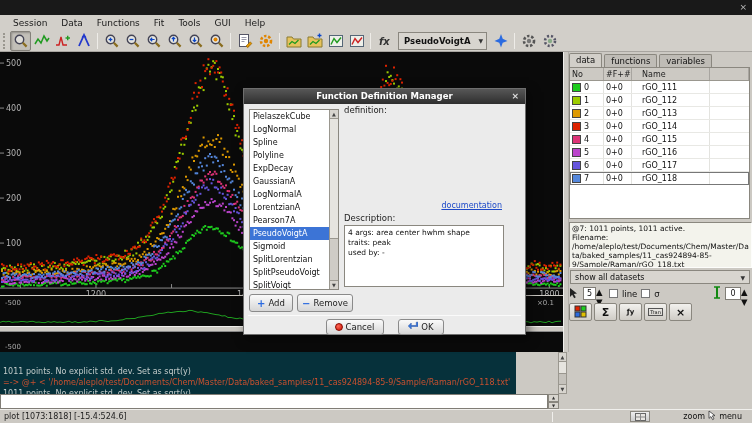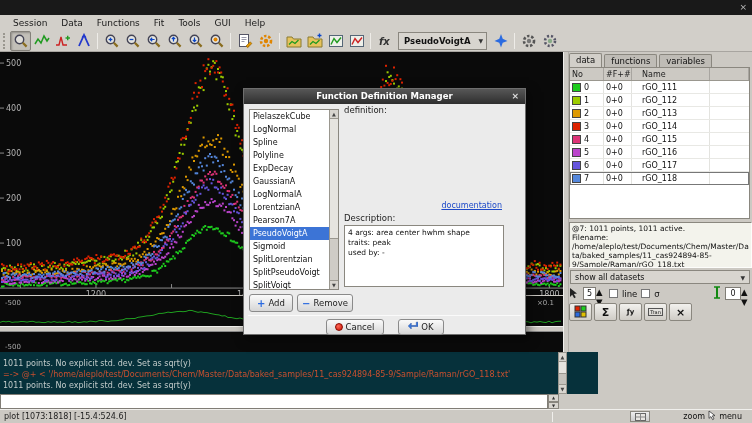--- a/index.html
+++ b/index.html
@@ -30,21 +30,21 @@
 
 
 #main-plot-wrap, #aux1, #aux2 { background:#0a0a0a; }
 #main-plot-wrap { left:0; top:52px; width:563px; height:243px; }
 #aux1 { left:0; top:296px; width:563px; height:30px; }
 #aux-splitter { left:0; top:326px; width:563px; height:6px; background:#ccc9c3; border-top:1px solid #f0efec; border-bottom:1px solid #8a8a8a; }
 #aux2 { left:0; top:332px; width:563px; height:20px; }
 #sidebar-splitter { left:563px; top:52px; width:6px; height:300px; background:#ccc9c3; border-left:1px solid #f0efec; border-right:1px solid #b1aea8; }
 
 
-#console { left:0; top:352px; width:598px; height:42px; background:#06313b; padding:6px 3px; overflow:hidden; }
+#console { left:0; top:352px; width:516px; height:42px; background:#06313b; padding:14px 3px; overflow:hidden; }
 .cline { font-size:8px; line-height:11px; white-space:nowrap; }
 .cline.info { color:#c2cbca; }
 .cline.command { color:#c8502f; }
 #console-scrollbar { left:558px; top:352px; width:9px; height:42px; background:#c5c2bc; border:1px solid #9a978f; }
 .sb-arrow { height:9px; display:flex; align-items:center; justify-content:center; font-size:5px; color:#444; background:#d8d5cf; border-bottom:1px solid #9a978f; }
 .sb-arrow.bottom { position:absolute; bottom:0; left:0; right:0; border-top:1px solid #9a978f; border-bottom:none; }
 .sb-thumb { position:absolute; left:0; right:0; top:9px; height:12px; background:#e6e4df; border-bottom:1px solid #9a978f; }
 
 
 #cmd-input { left:0; top:394px; width:548px; height:15px; background:#fff; border:1px solid #807d76; }

